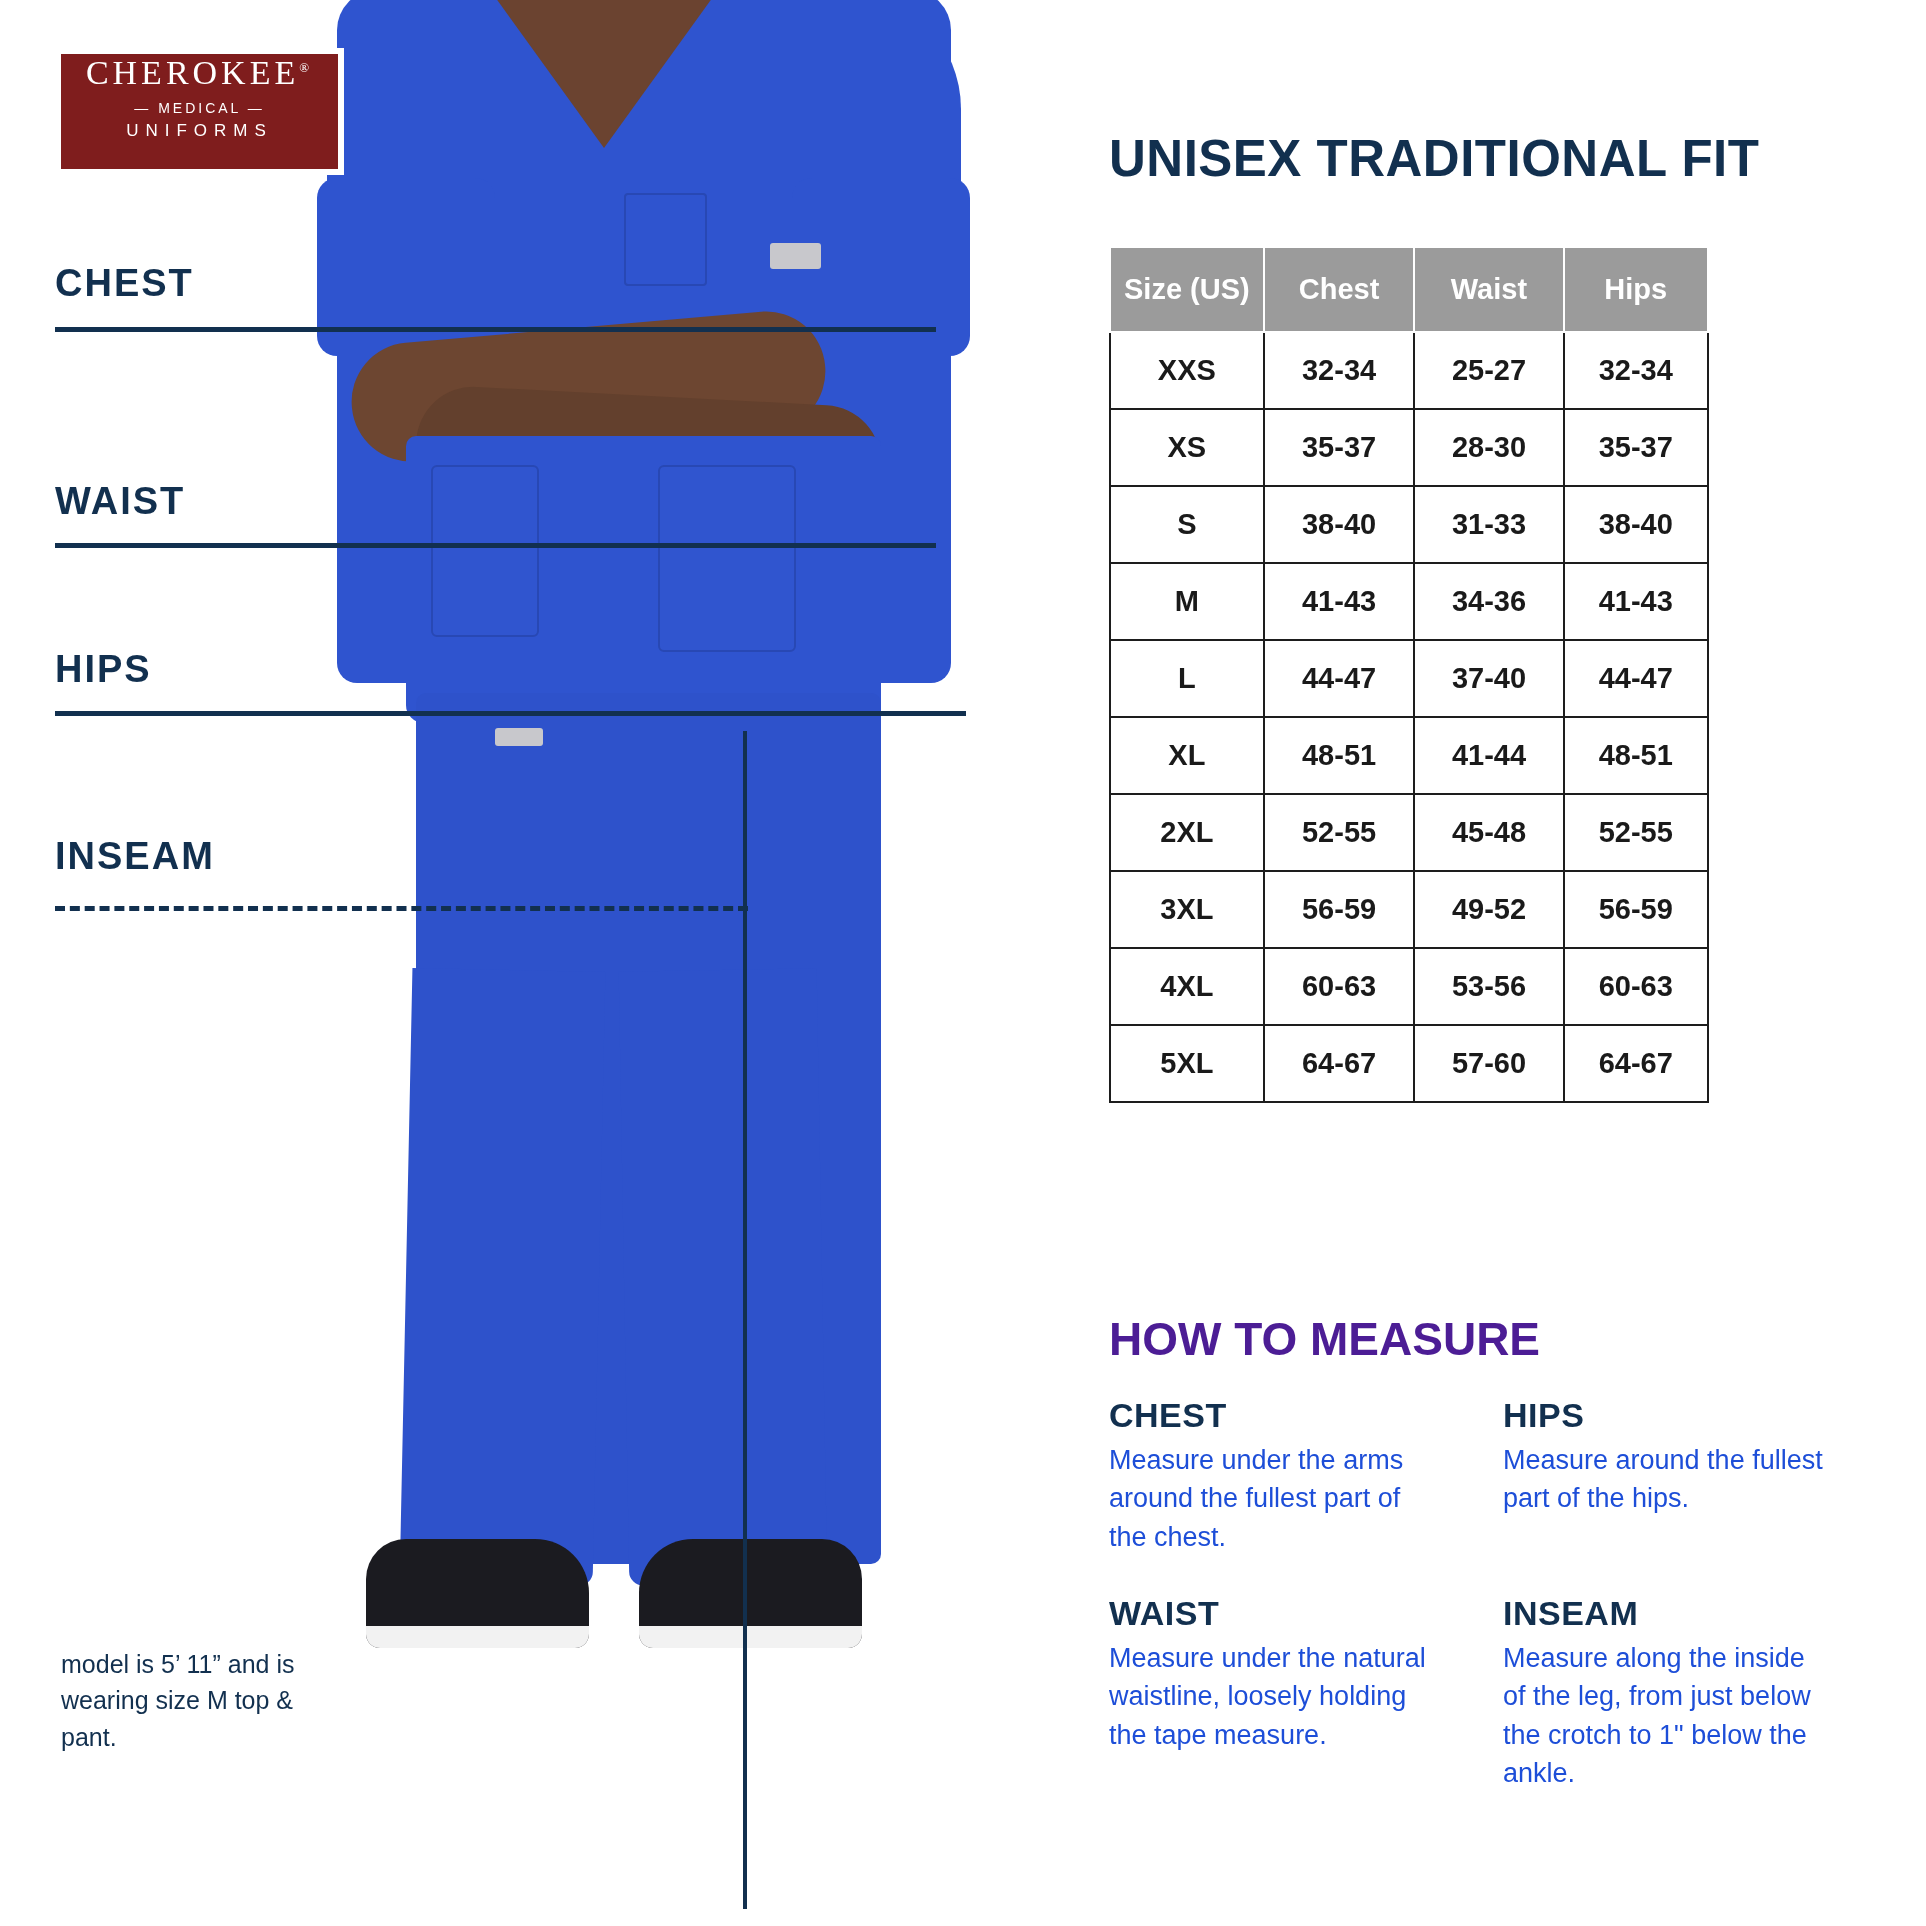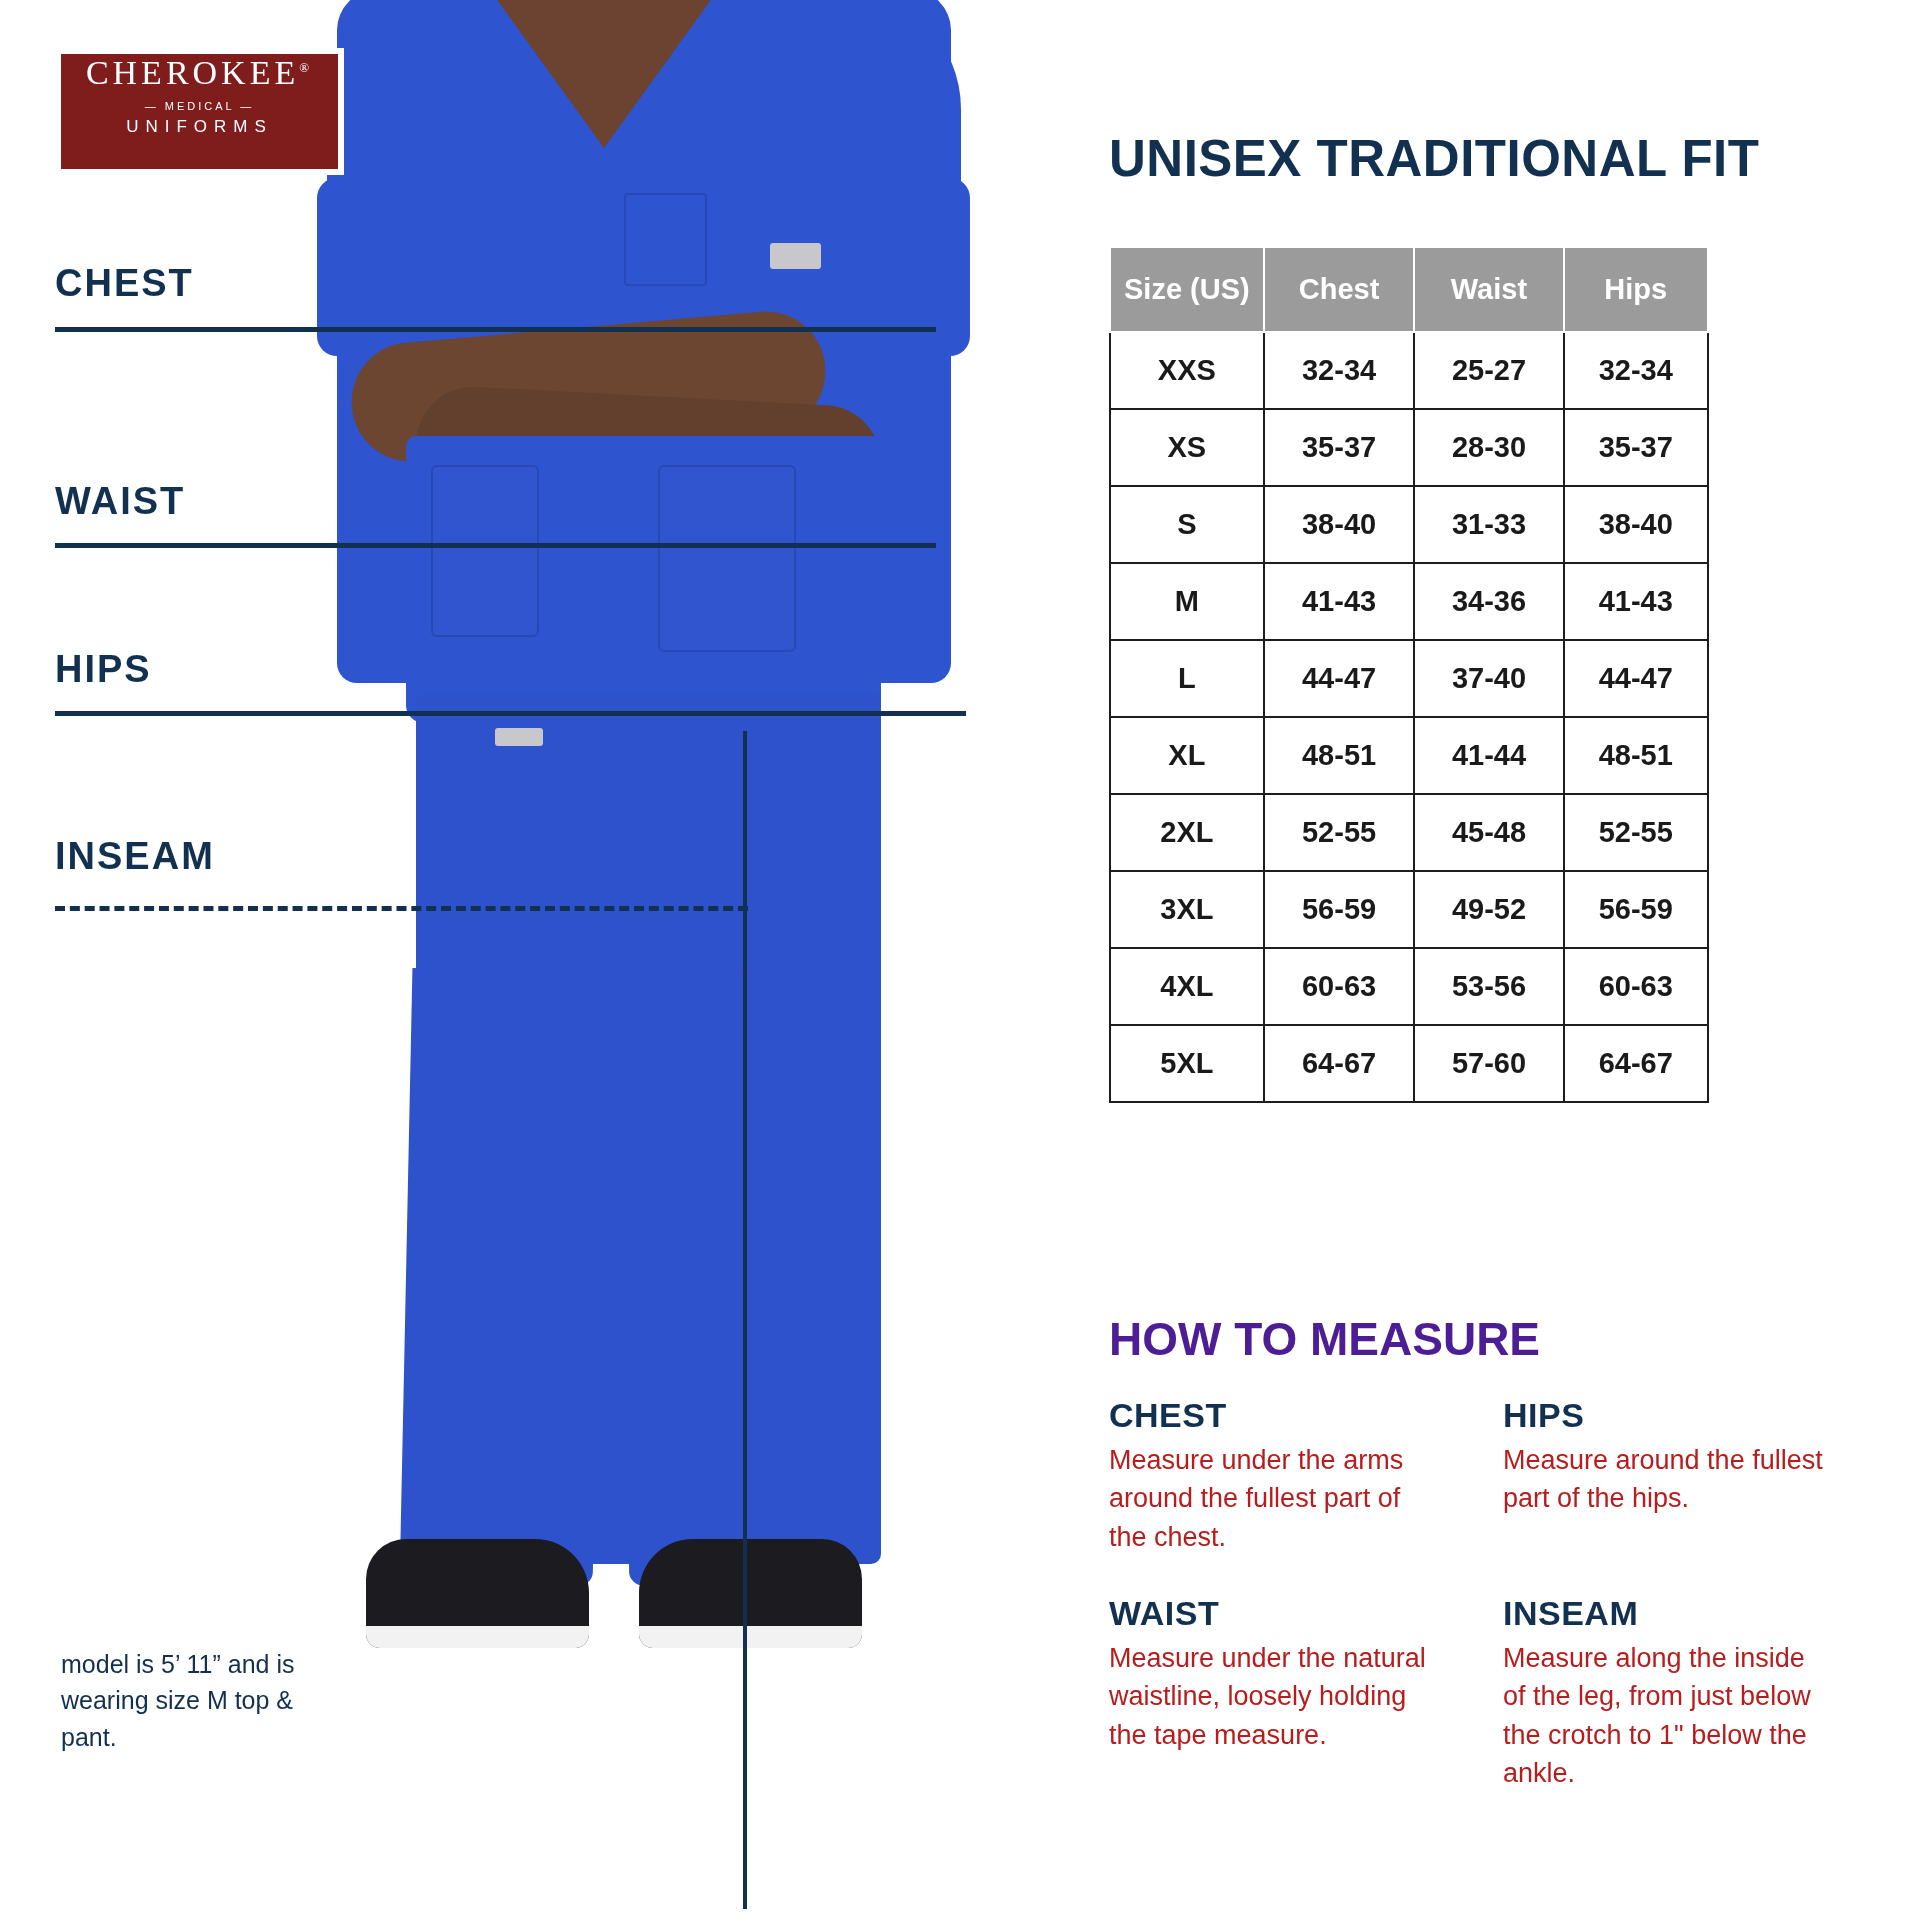--- a/index.html
+++ b/index.html
@@ -44,21 +44,21 @@
     letter-spacing: 4px;
     font-weight: 400;
     position: relative;
   }
   #logo-box .l1 .reg {
     font-size: 13px;
     vertical-align: super;
   }
   #logo-box .l2 {
     color: #ffffff;
-    font-size: 11px;
+    font-size: 14px;
     letter-spacing: 3px;
     margin-top: 8px;
     font-family: "Liberation Sans", sans-serif;
   }
   #logo-box .l3 {
     color: #ffffff;
     font-size: 17px;
     letter-spacing: 7px;
     margin-top: 5px;
     font-family: "Liberation Sans", sans-serif;
@@ -313,21 +313,21 @@
     margin: 0 0 6px 0;
     font-size: 34px;
     font-weight: bold;
     color: #12304f;
     letter-spacing: 0.5px;
   }
   .howto-block p {
     margin: 0;
     font-size: 27px;
     line-height: 1.42;
-    color: #b91c1c;
+    color: #1d4ed8;
   }
   #ht-chest { left: 0;   top: 1396px; }
   #ht-hips  { left: 394px; top: 1396px; }
   #ht-waist { left: 0;   top: 1594px; }
   #ht-inseam{ left: 394px; top: 1594px; }
 </style>
 </head>
 <body>
 
 <div id="left-panel">

